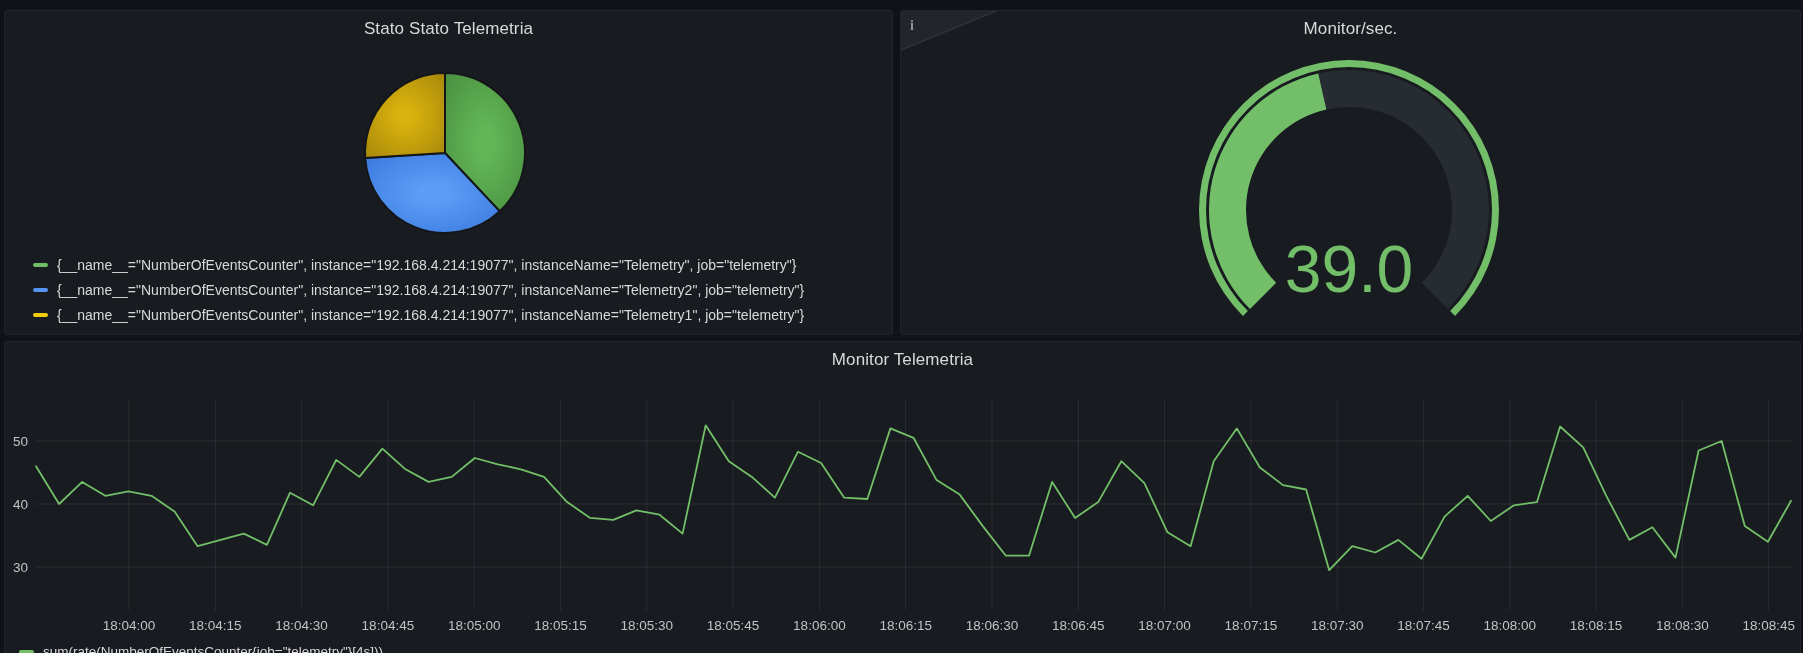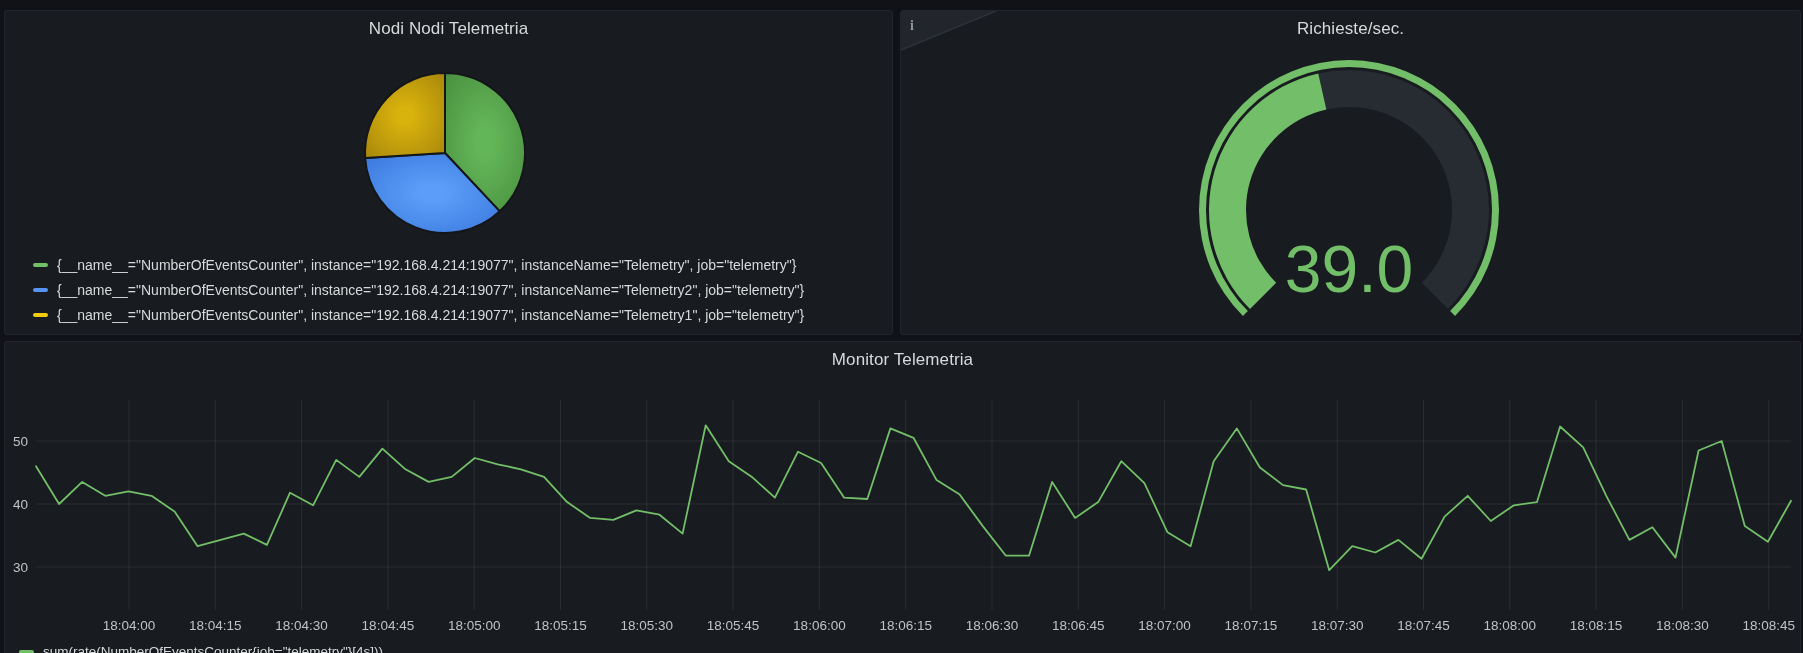--- a/index.html
+++ b/index.html
@@ -38,21 +38,21 @@
   .axis-label{fill:#c0c2c6;font-size:13.5px}
   .gridline{stroke:rgba(255,255,255,0.08);stroke-width:1}
   .ts-legend{position:absolute;left:14px;top:302px;display:flex;align-items:center;gap:9px;cursor:pointer}
   .ts-legend .label{color:#d8d9da;font-size:13.5px;white-space:nowrap}
   svg{display:block}
 </style>
 </head>
 <body>
 
 <div class="panel" id="panel-pie">
-  <div class="panel-title">Nodi Nodi Telemetria</div>
+  <div class="panel-title">Stato Stato Telemetria</div>
   <svg id="pie-svg" style="position:absolute;left:347px;top:49px" width="186" height="186" viewBox="0 0 186 186">
       <defs>
         <radialGradient id="pg0" cx="50%" cy="50%" r="68%">
           <stop offset="15%" stop-color="#63b658"></stop>
           <stop offset="100%" stop-color="#4a9040"></stop>
         </radialGradient>
         <radialGradient id="pg1" cx="50%" cy="50%" r="68%">
           <stop offset="15%" stop-color="#5b9df8"></stop>
           <stop offset="100%" stop-color="#3b79dd"></stop>
         </radialGradient>
@@ -80,21 +80,21 @@
     </div>
   </div>
 </div>
 
 <div class="panel" id="panel-gauge">
   <svg class="info-corner" width="100" height="44" viewBox="0 0 100 44">
     <polygon points="0,0 95,0 0,39" fill="#22252b"></polygon>
     <line x1="95" y1="0" x2="0" y2="39" stroke="#2e323a" stroke-width="1.5"></line>
     <text x="9" y="19">i</text>
   </svg>
-  <div class="panel-title">Richieste/sec.</div>
+  <div class="panel-title">Monitor/sec.</div>
   <svg id="gauge-svg" width="899" height="323" viewBox="0 0 899 323">
     <path id="gauge-ring" d="M341.93398282201787,305.06601717798213 A150,150 0 1 1 554.0660171779821,305.06601717798213 L549.1162697096763,300.1162697096763 A143,143 0 1 0 346.8837302903237,300.1162697096763 Z" fill="#73BF69"></path>
     <path id="gauge-track" d="M417.24536866492696,62.4197940716015 A140,140 0 0 1 546.9949493661167,297.99494936611666 L520.8319984622144,271.8319984622144 A103,103 0 0 0 425.37337837491054,98.51599135267824 Z" fill="#272b32"></path>
     <path id="gauge-fill" d="M349.00505063388334,297.99494936611666 A140,140 0 0 1 417.24536866492696,62.4197940716015 L425.37337837491054,98.51599135267824 A103,103 0 0 0 375.1680015377856,271.8319984622144 Z" fill="#73BF69"></path>
     <text id="gauge-value" class="gauge-value" x="448" y="281" text-anchor="middle" fill="#73BF69">39.0</text>
   </svg>
 </div>
 
 <div class="panel" id="panel-ts">
   <div class="panel-title">Monitor Telemetria</div>

